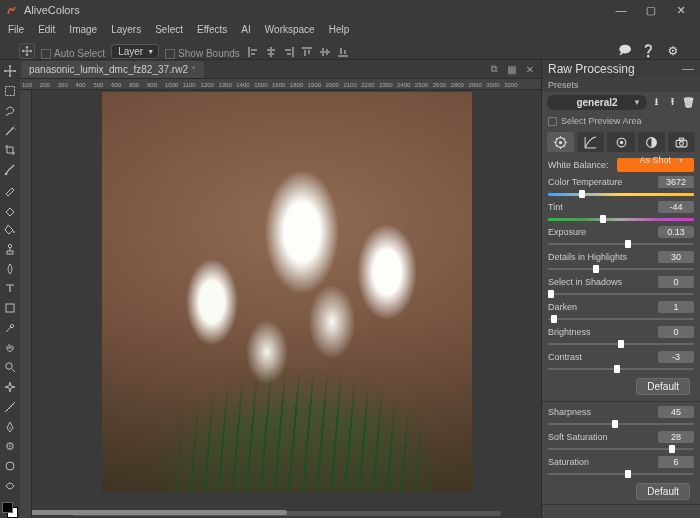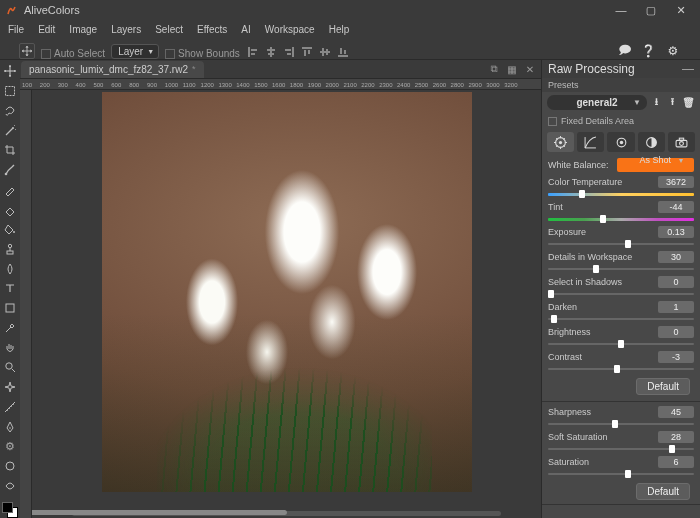--- a/index.html
+++ b/index.html
@@ -392,21 +392,21 @@
         <div class="sel">
             <span>general2</span>
             <span class="arrow">▼</span>
           </div>
         <span class="smbtn">⭳</span>
         <span class="smbtn">⭱</span>
         <span class="smbtn">🗑</span>
       </div>
       <div class="chkrow">
           <span class="box"></span>
-          <span>Fixed Details Area</span>
+          <span>Select Preview Area</span>
         </div>
       <div class="modebar">
         <div class="mode active">
             <svg width="13" height="13" viewBox="0 0 12 12">
               <circle cx="6" cy="6" r="4.5" fill="none" stroke="#ddd" stroke-width="1"></circle>
               <circle cx="6" cy="6" r="1.5" fill="#ddd"></circle>
               <path d="M6 0v2M6 10v2M0 6h2M10 6h2M2 2l1.3 1.3M8.7 8.7L10 10M10 2l-1.3 1.3M3.3 8.7L2 10" stroke="#ddd" stroke-width="0.9"></path>
             </svg>
           </div>
         <div class="mode">
@@ -474,21 +474,21 @@
             <span class="valbox">0.13</span>
           </div>
         <div class="slider">
             <div class="track"></div>
             <div class="thumb" id="t-ex" style="left: 55%;"></div>
           </div>
         </div>
 
       <div class="row">
           <div class="lblval">
-            <span>Details in Workspace</span>
+            <span>Details in Highlights</span>
             <span class="valbox">30</span>
           </div>
         <div class="slider">
             <div class="track"></div>
             <div class="thumb" id="t-dh" style="left: 33%;"></div>
           </div>
         </div>
 
       <div class="row">
           <div class="lblval">

